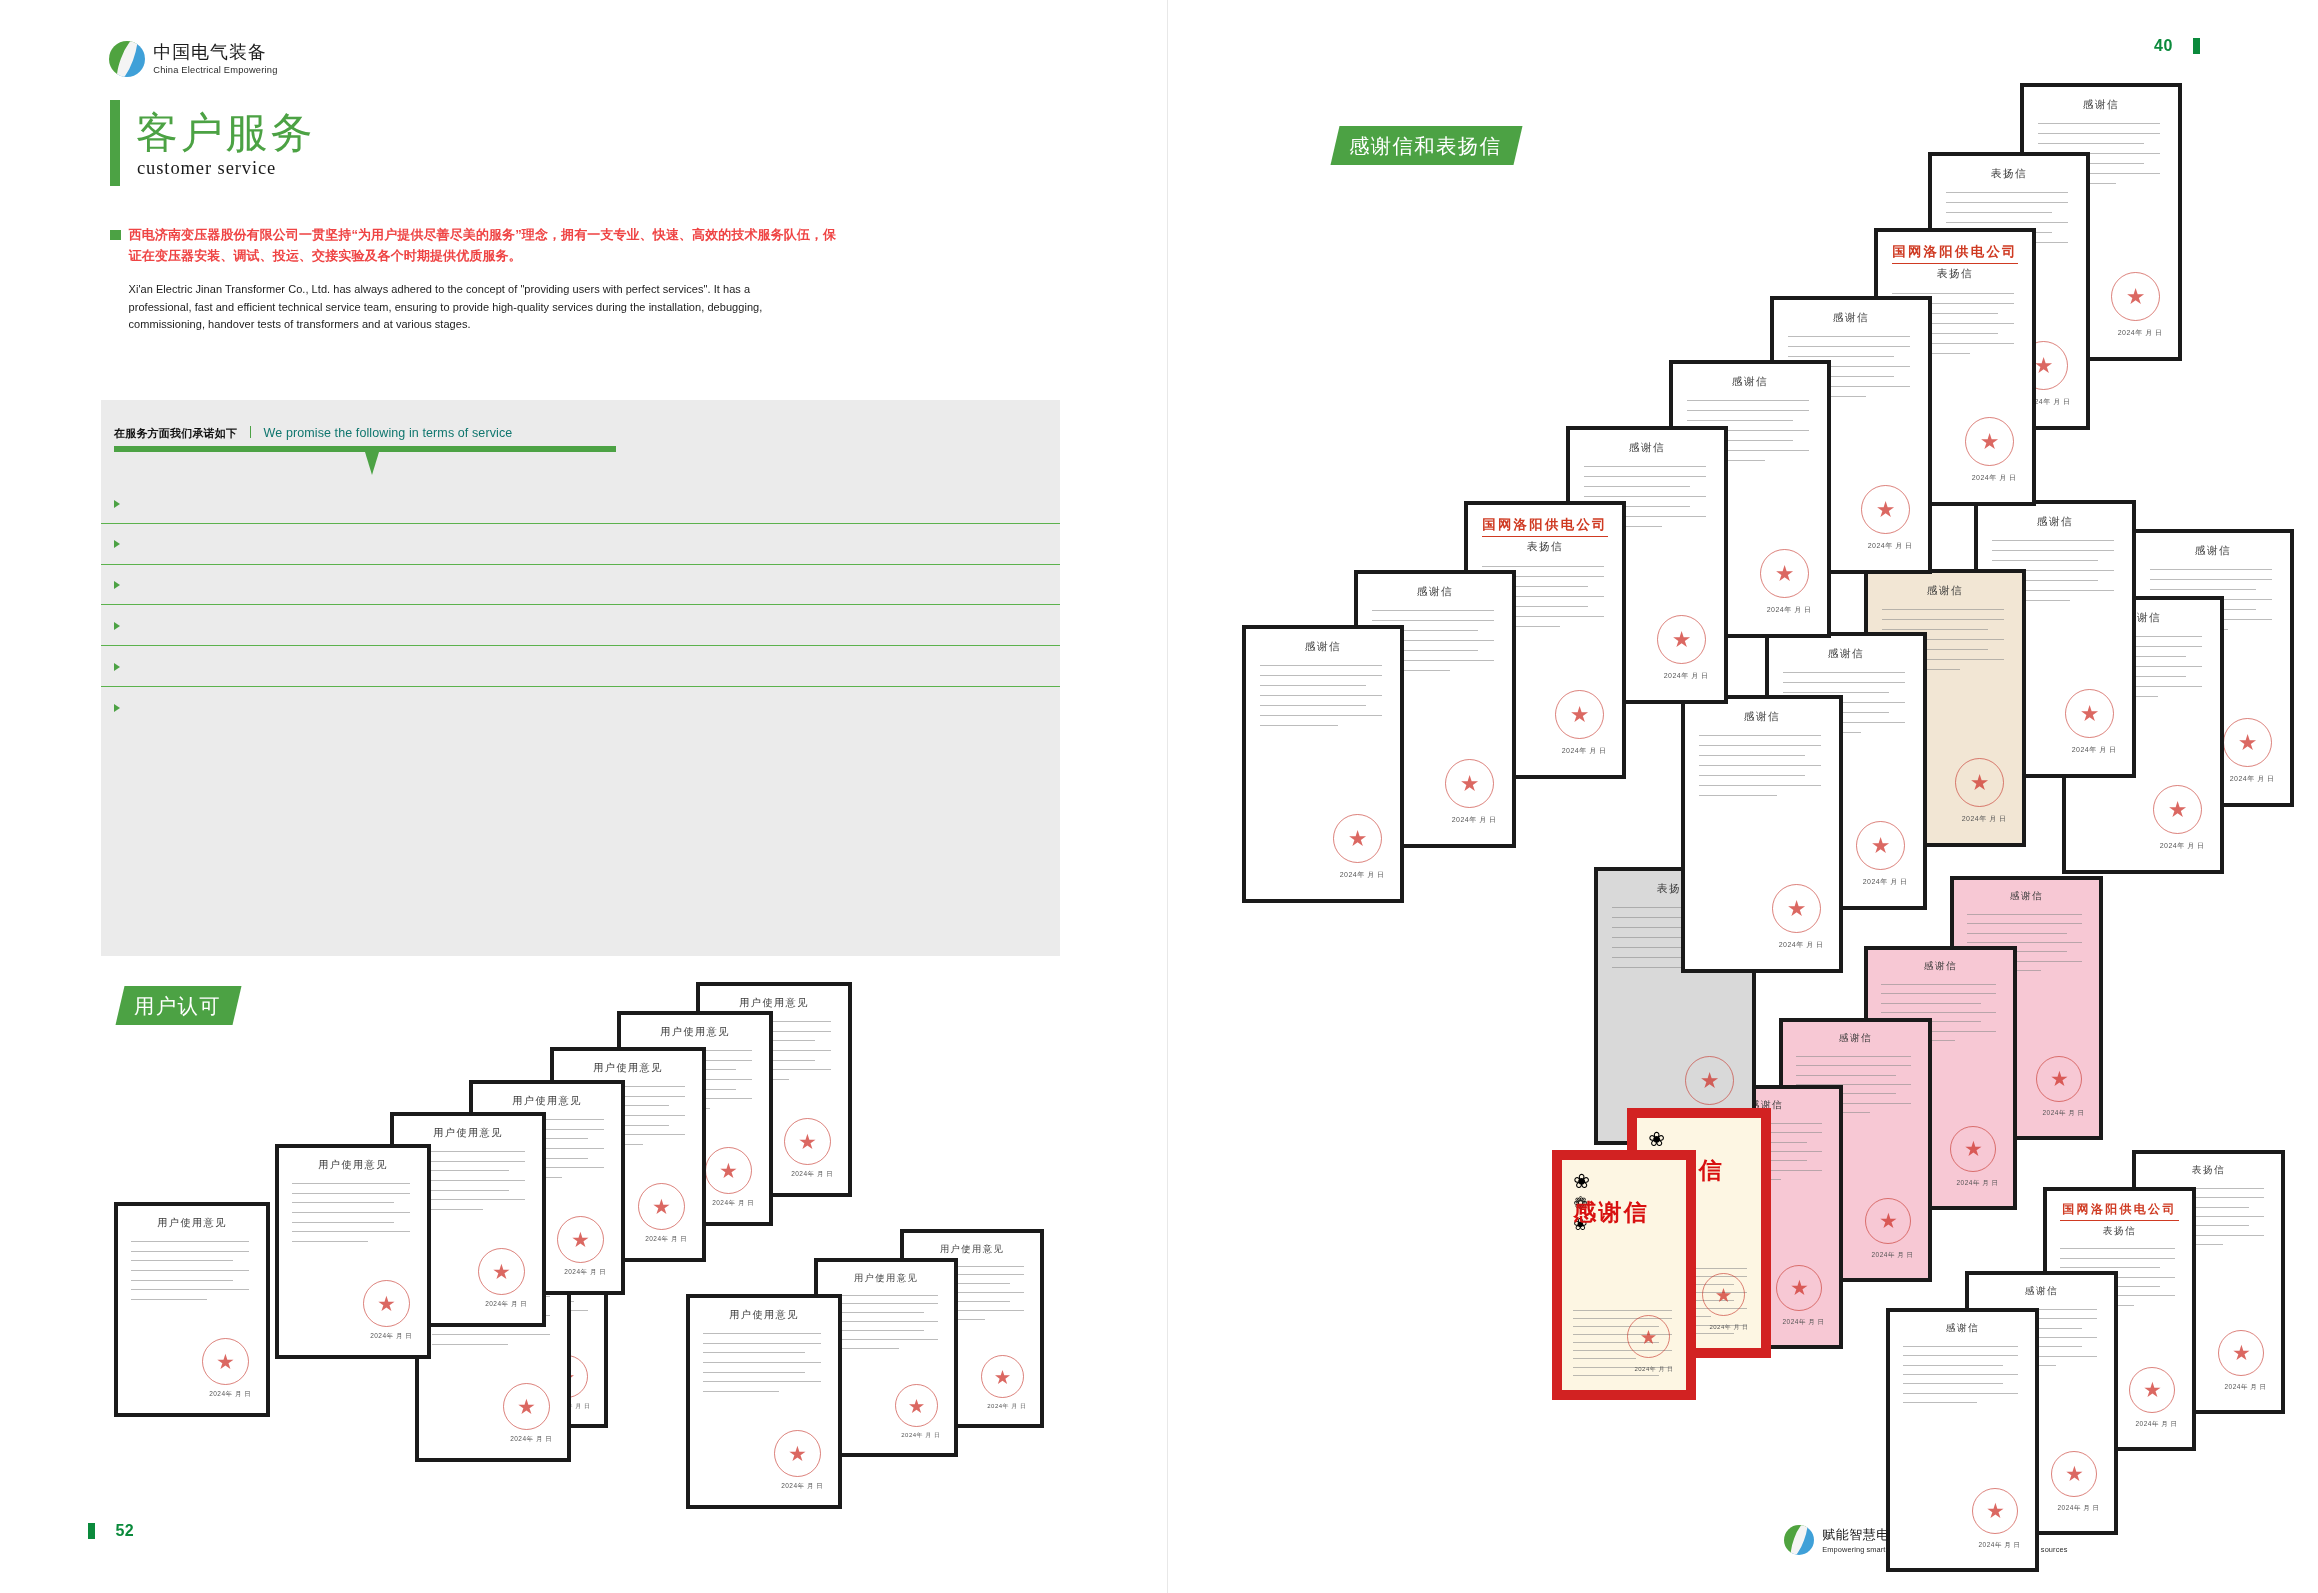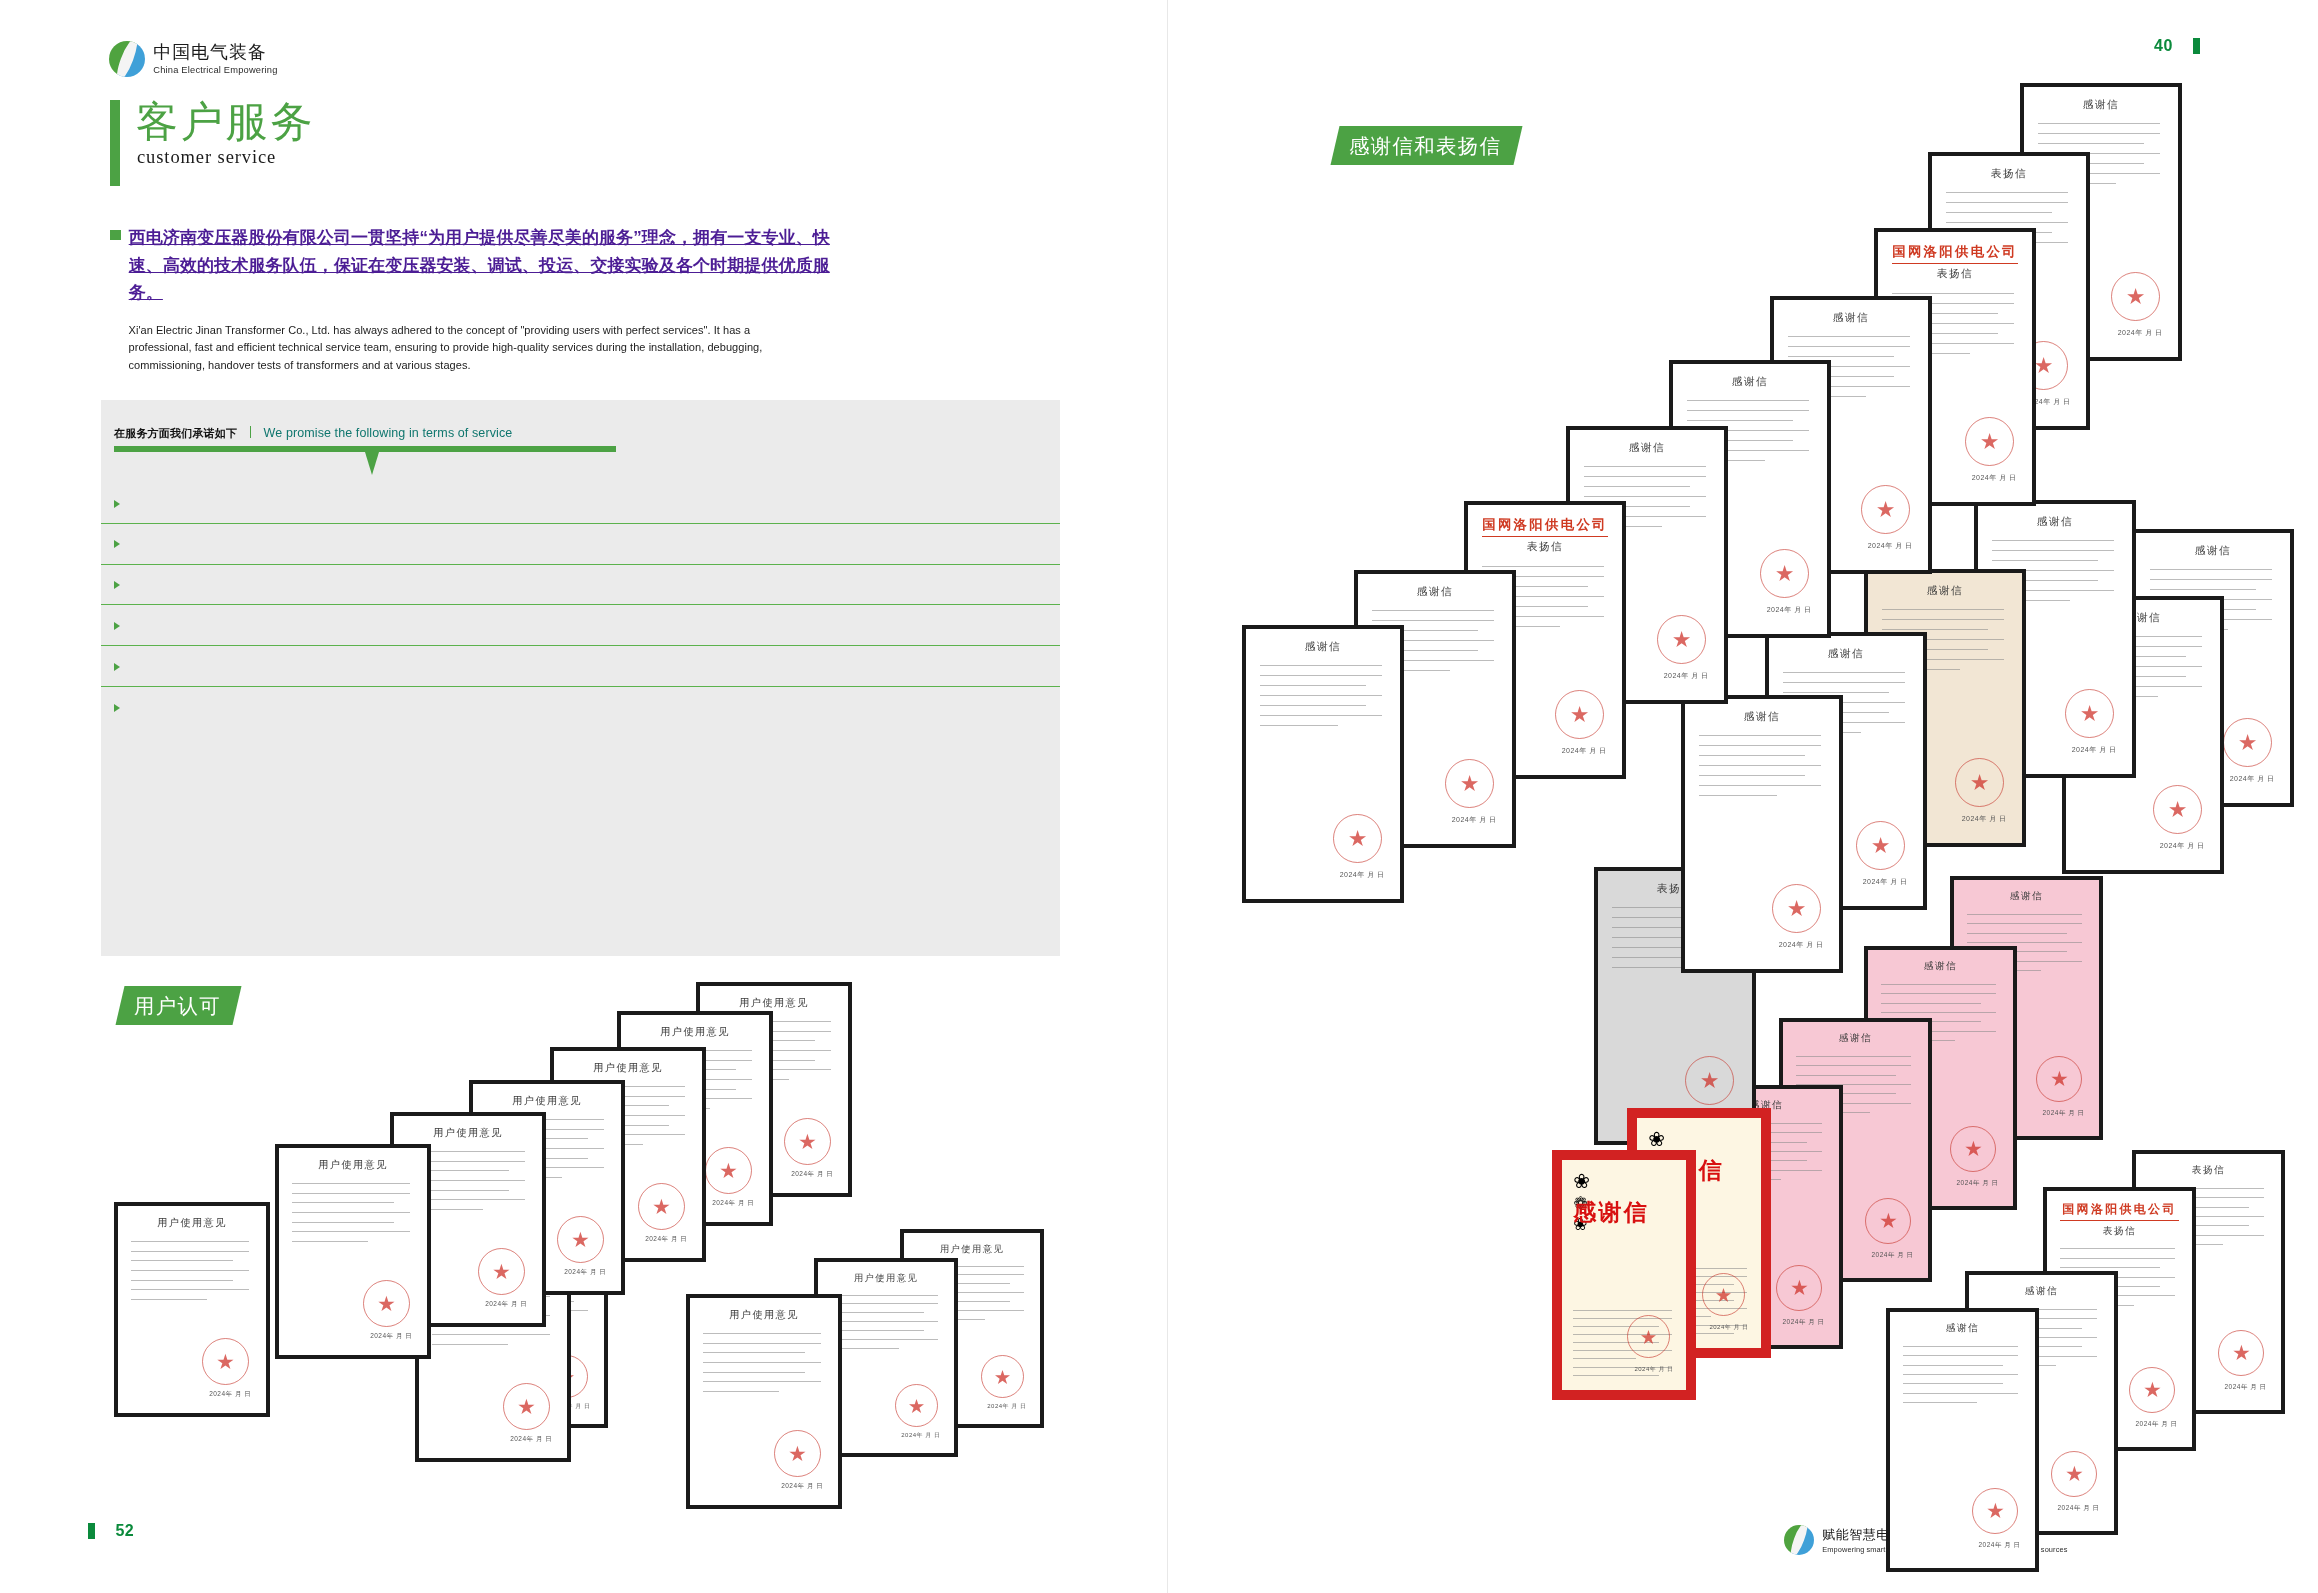--- a/index.html
+++ b/index.html
@@ -42,35 +42,35 @@
   .logo-text-en { font-size: 9.3px; color: #2b2b2b; letter-spacing: 0.2px; white-space: nowrap; margin-top: 1.9px; }
 
   
   .title-block { position: absolute; left: 110px; top: 100px; }
   .title-bar {
     position: absolute; left: 0; top: 0;
     width: 10.2px; height: 86px; background: #4CA244;
   }
   .title-cn {
     margin-left: 26px; font-size: 42px; line-height: 1.05;
-    color: #4CA244; letter-spacing: 2.8px; font-weight: normal;
+    color: #4CA244; letter-spacing: 2.8px; font-weight: normal; margin-top: 11px;
   }
   .title-en {
     margin-left: 27px; margin-top: 2.8px;
     font-family: "Liberation Serif", "DejaVu Serif", serif;
     font-size: 18.5px; color: #1b1b1b; letter-spacing: 0.9px;
   }
 
   
   .intro { position: absolute; left: 110px; top: 224px; width: 728px; }
   .intro-cn { display: flex; gap: 8px; }
   .intro-square { width: 10.7px; height: 10.7px; background: #4CA244; flex: none; margin-top: 5.6px; }
   .intro-cn-text {
-    font-size: 17px; line-height: 1.62; color: #4c1d95;
-    letter-spacing: 0.1px; font-weight: 600; text-decoration: underline;
+    font-size: 13px; line-height: 1.62; color: #ef4444;
+    letter-spacing: 0.1px; font-weight: 600;
   }
   .intro-en {
     margin-top: 15px; margin-left: 18.5px; width: 668px;
     font-size: 11px; line-height: 1.60; color: #1b1b1b; letter-spacing: 0.05px;
   }
 
   
   .promise-panel {
     position: absolute; left: 101px; top: 400px;
     width: 959px; height: 556px;

